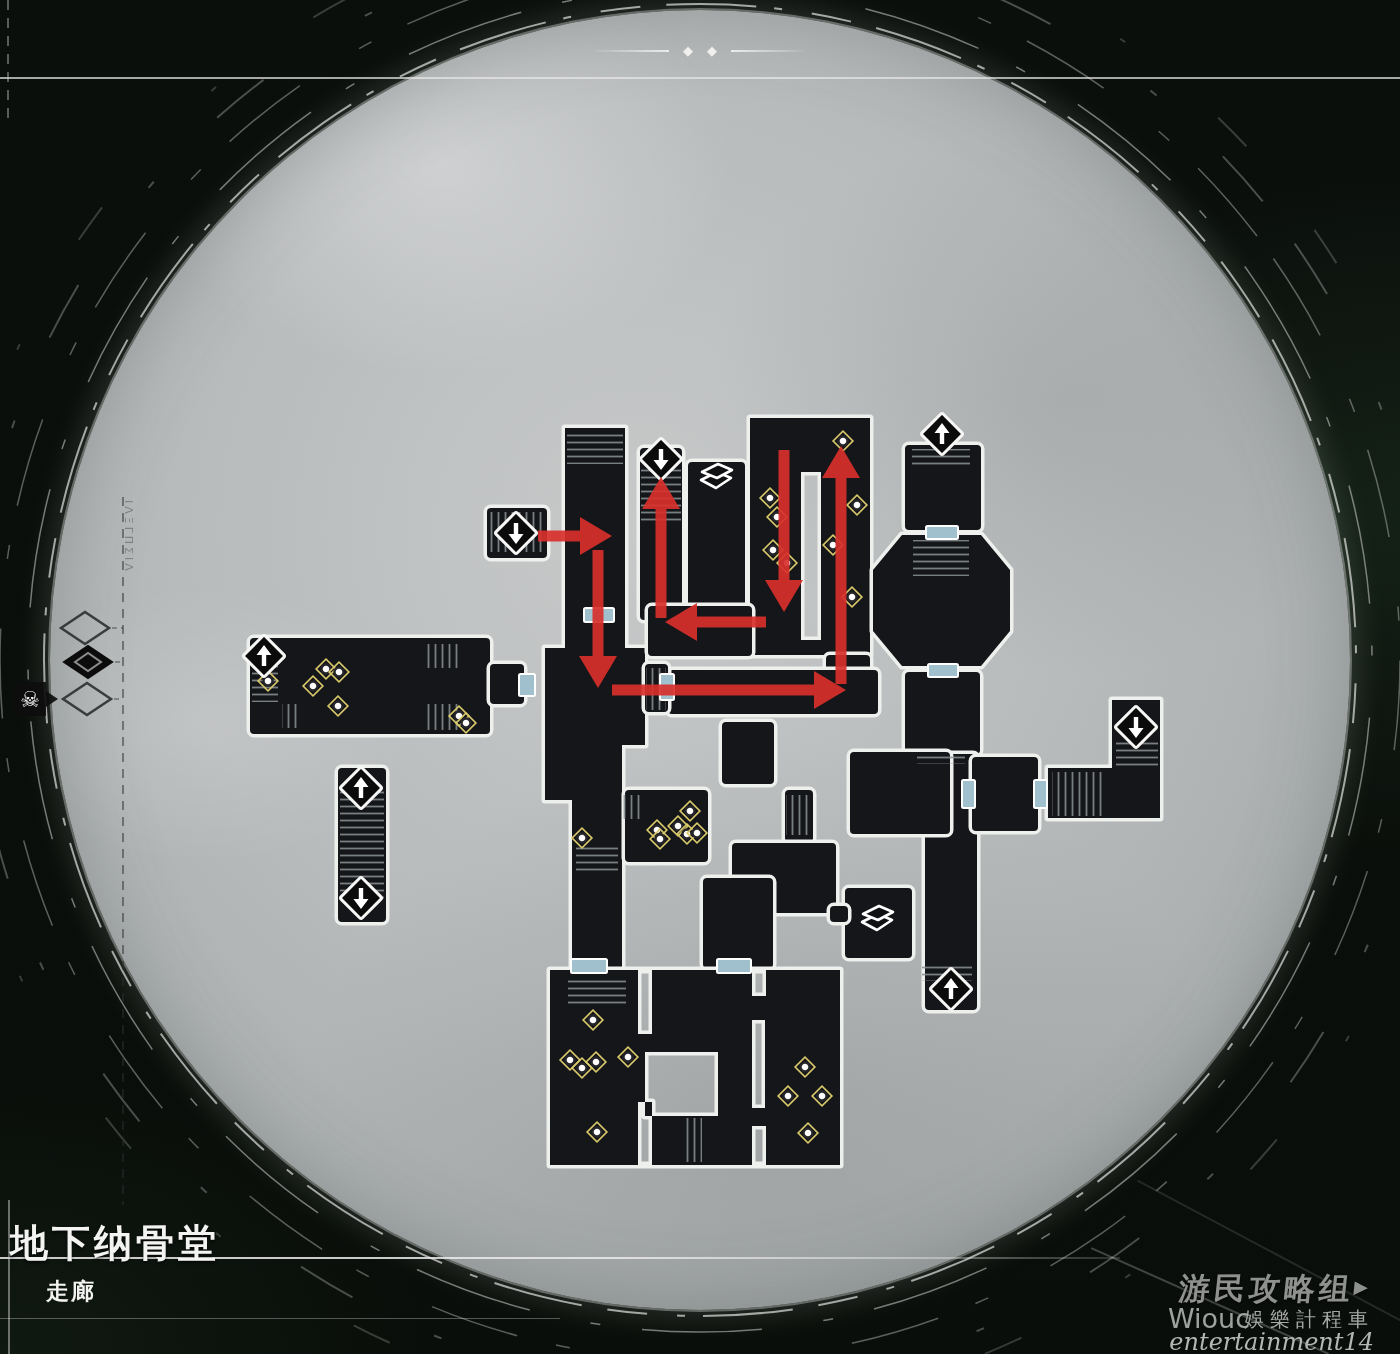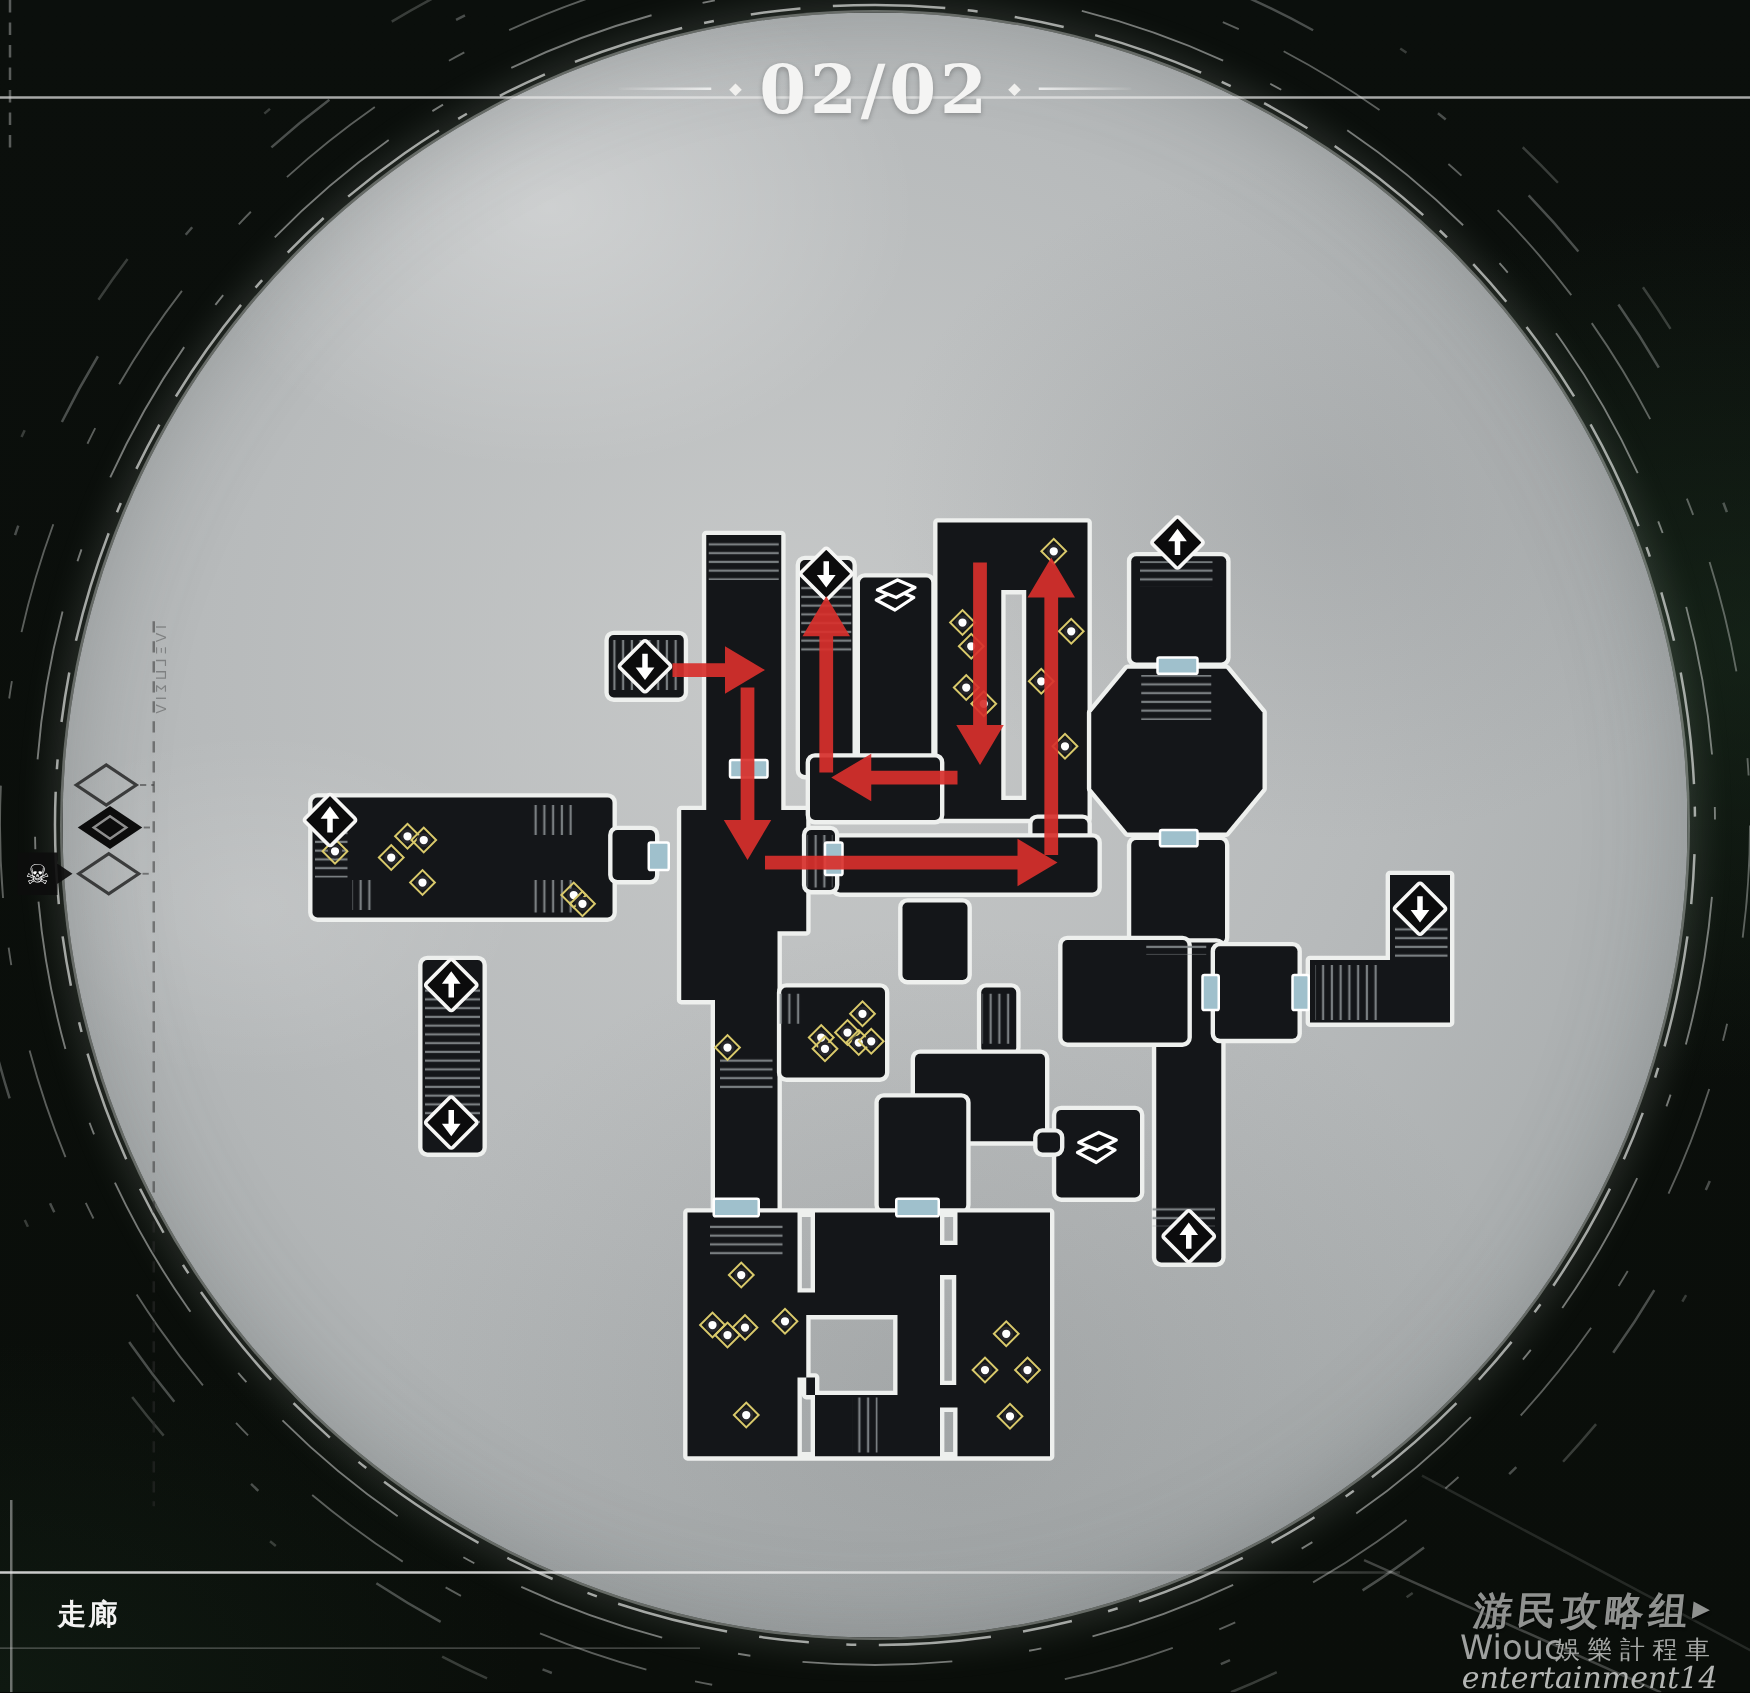--- a/index.html
+++ b/index.html
@@ -355,30 +355,30 @@
         <g>
           <polygon points="14,682 46,682 46,691 58,699 46,707 46,716 14,716" fill="#0d0d0d" opacity="0.92"></polygon>
           <text x="30" y="707" font-size="22" text-anchor="middle" fill="#fff" font-family="DejaVu Sans, sans-serif">☠</text>
         </g>
       </g>
   </svg>
 
   <div class="txt page-row">
     <span class="deco-line"></span>
     <span class="deco-diamond">◆</span>
-    <span class="page-num">02/02</span>
     <span class="deco-diamond">◆</span>
     <span class="deco-line right"></span>
   </div>
 
   <div class="txt ruler-glyphs">ΙΛΞΓΠΣΙΛ</div>
 
   <div class="hline1"></div>
   <div class="hline2"></div>
   <div class="vline"></div>
+  <div class="txt loc-title">地下纳骨堂</div>
   <div class="txt loc-sub">走廊</div>
 
   <div class="txt wm-brand">
     <span>游民攻略组</span><span class="wm-arrow">▶</span>
   </div>
   <div class="txt wm-partial">Wiouc</div>
   <div class="txt wm-line2">娛樂計程車</div>
   <div class="txt wm-line3">entertainment14</div>
   <div class="scratch" style="right:60px;top:1300px;width:260px;transform:rotate(24deg);"></div>
   <div class="scratch" style="right:-20px;top:1250px;width:300px;transform:rotate(28deg);opacity:.5;"></div>

